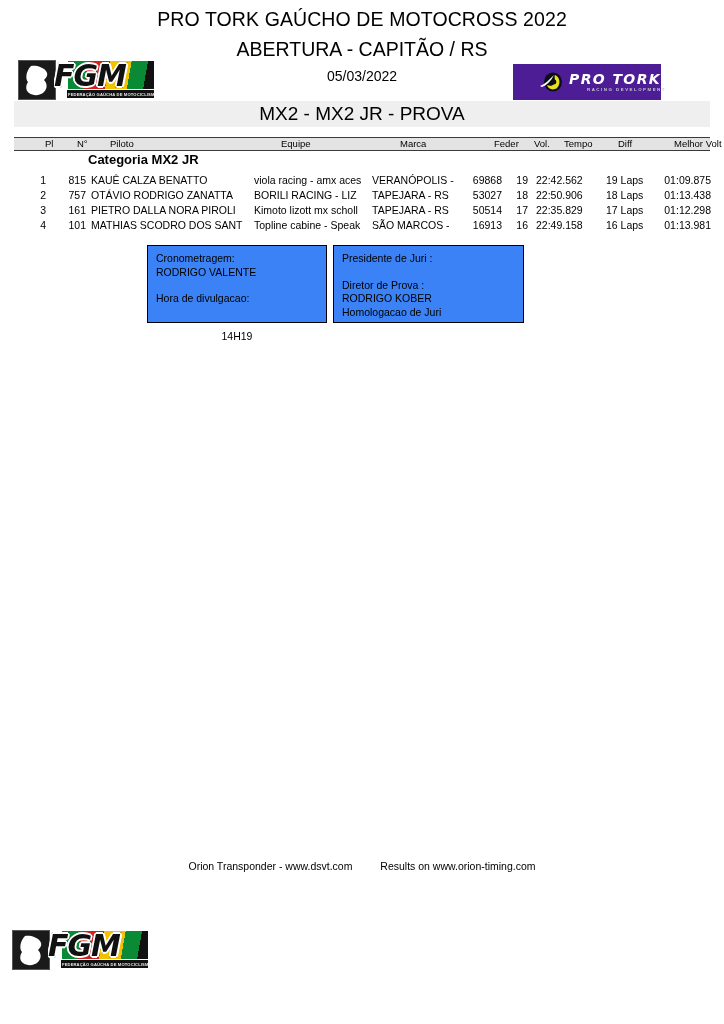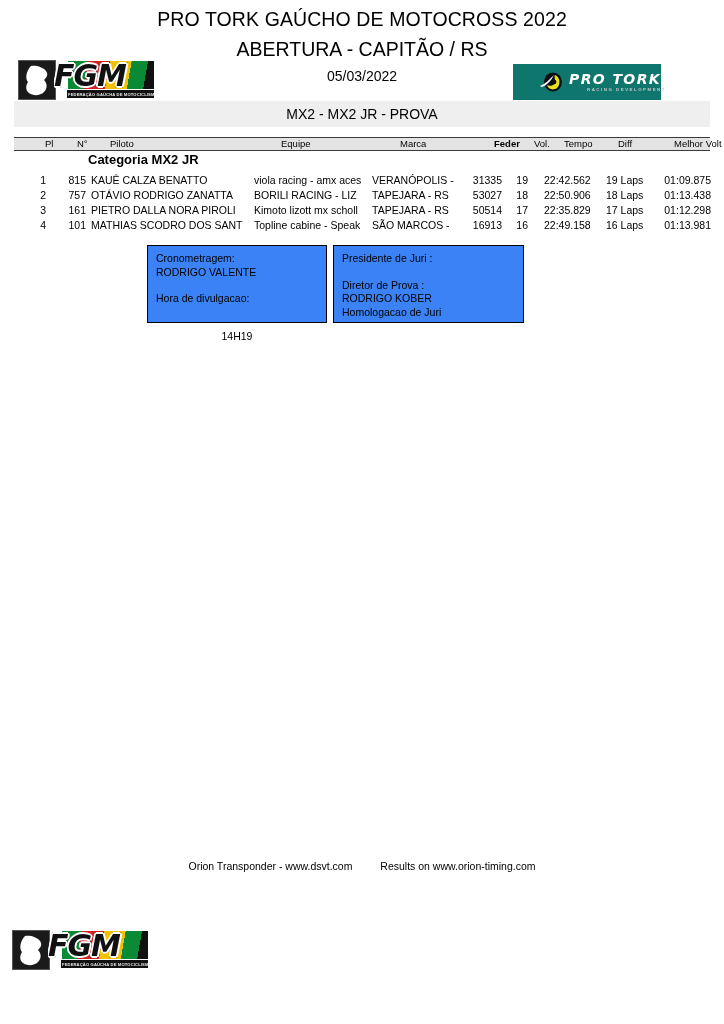--- a/index.html
+++ b/index.html
@@ -119,21 +119,21 @@
     line-height: 7.5px;
     white-space: nowrap;
     overflow: hidden;
   }
 
   
   .protork {
     position: absolute;
     left: 513px; top: 64px;
     width: 148px; height: 36px;
-    background: #0f766e;
+    background: #4c1d95;
   }
   .pt-emblem { position: absolute; left: 26px; top: 8px; }
   .pt-name {
     position: absolute;
     left: 56px; top: 7px;
     font-family: "DejaVu Sans", sans-serif;
     font-size: 14px;
     font-weight: bold;
     font-style: italic;
     color: #ffffff;
@@ -150,21 +150,21 @@
     white-space: nowrap;
   }
 
   
   .cat-band {
     position: absolute;
     left: 14px; top: 101px;
     width: 696px; height: 26px;
     background: #efefef;
     text-align: center;
-    font-size: 14px;
+    font-size: 19px;
     line-height: 26px;
   }
 
   
   .tbl-head {
     position: absolute;
     left: 14px; top: 137px;
     width: 696px; height: 14px;
     background: #e3e3e3;
     border-top: 1.3px solid #3a3a3a;
@@ -206,30 +206,30 @@
   }
 
   
   .col-pl    { left: 0px;   width: 32px; text-align: right; }
   .col-num   { left: 40px;  width: 32px; text-align: right; }
   .col-pilot { left: 77px; }
   .col-team  { left: 240px; }
   .col-brand { left: 358px; }
   .col-feder { left: 452px; width: 36px; text-align: right; }
   .col-vol   { left: 496px; width: 18px; text-align: right; }
-  .col-tempo { left: 522px; width: 62px; text-align: left; margin-left: 8px; }
+  .col-tempo { left: 522px; width: 62px; text-align: left; }
   .col-diff  { left: 592px; width: 46px; text-align: left; }
   .col-best  { left: 645px; width: 52px; text-align: right; }
 
   .hd-pl    { left: 3px; }
   .hd-num   { left: 35px; }
   .hd-pilot { left: 68px; }
   .hd-team  { left: 239px; }
   .hd-brand { left: 358px; }
-  .hd-feder { left: 452px; font-weight: bold; }
+  .hd-feder { left: 452px; }
   .hd-vol   { left: 492px; }
   .hd-tempo { left: 522px; }
   .hd-diff  { left: 576px; }
   .hd-best  { left: 632px; }
 
   
   .sigbox {
     position: absolute;
     border: 1.4px solid #000;
     box-sizing: border-box;
@@ -303,21 +303,21 @@
 
 <div class="cat-title">Categoria MX2 JR</div>
 
 <div class="rows" id="rows-container">
     <div class="row">
       <div class="c col-pl">1</div>
       <div class="c col-num">815</div>
       <div class="c col-pilot">KAUÊ CALZA BENATTO</div>
       <div class="c col-team">viola racing -  amx aces</div>
       <div class="c col-brand">VERANÓPOLIS -</div>
-      <div class="c col-feder">31335</div>
+      <div class="c col-feder">69868</div>
       <div class="c col-vol">19</div>
       <div class="c col-tempo">22:42.562</div>
       <div class="c col-diff">19 Laps</div>
       <div class="c col-best">01:09.875</div>
     </div>
     <div class="row">
       <div class="c col-pl">2</div>
       <div class="c col-num">757</div>
       <div class="c col-pilot">OTÁVIO RODRIGO ZANATTA</div>
       <div class="c col-team">BORILI RACING -  LIZ</div>

